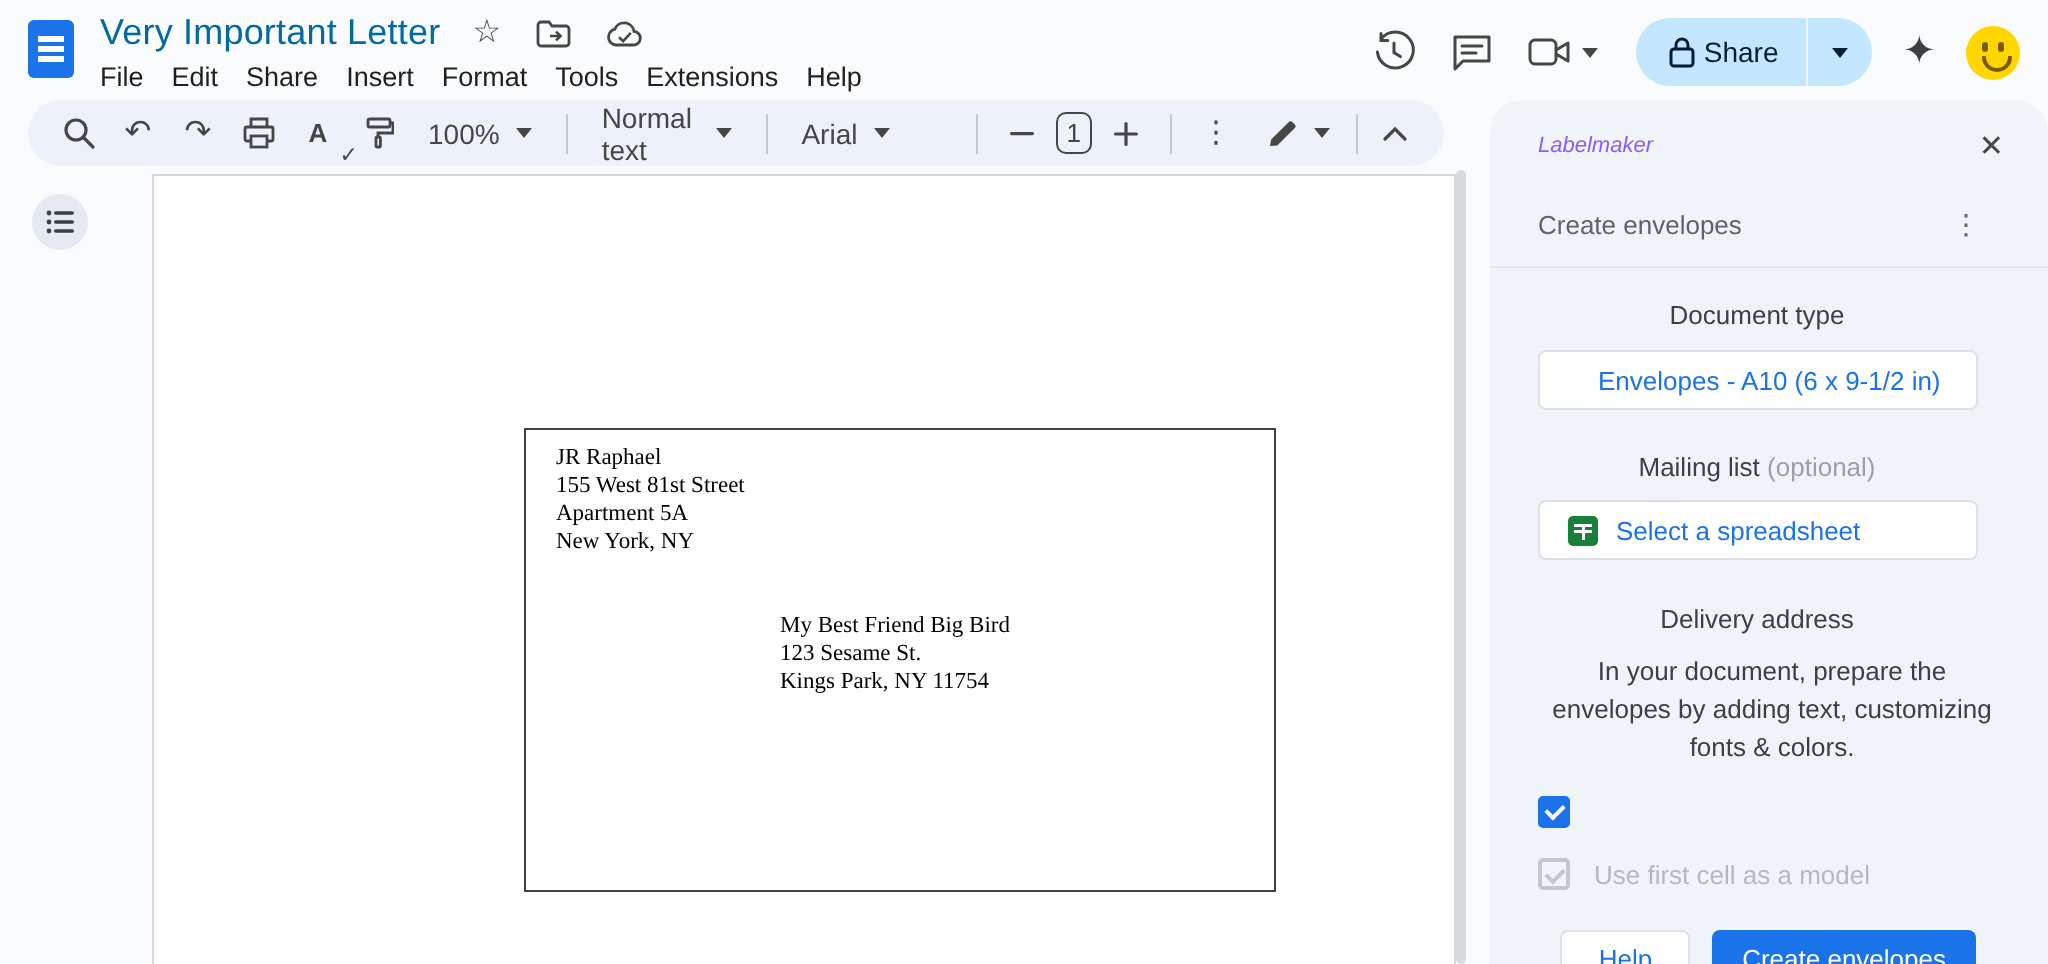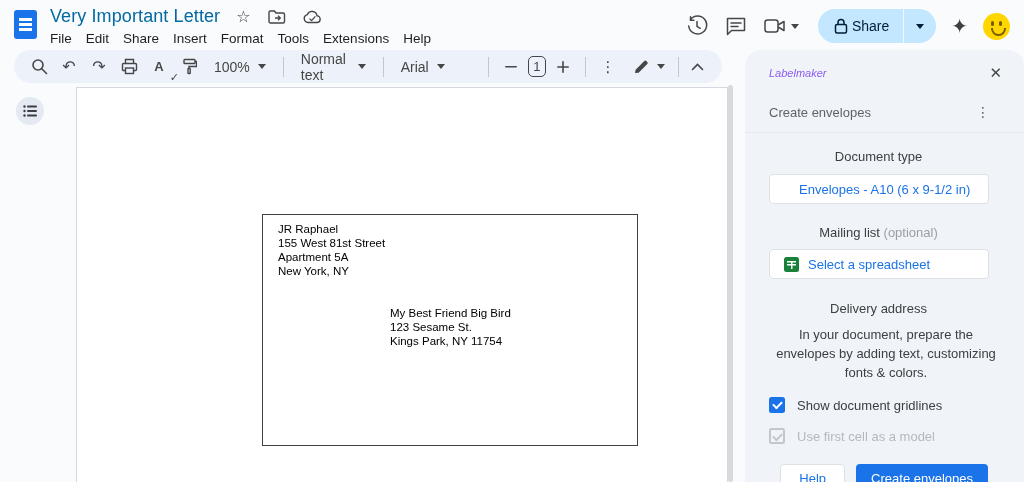--- a/index.html
+++ b/index.html
@@ -48,21 +48,21 @@
   .tb-right { margin-left:auto; display:flex; align-items:center; }
 
   
   .canvas { position:absolute; top:85px; left:0; width:738px; bottom:0; background:#f9fbfd; }
   .outline-btn { position:absolute; left:16px; top:12px; width:28px; height:28px; border-radius:50%; background:#e4e9f2; display:flex; align-items:center; justify-content:center; color:#3c4043; }
   .page { position:absolute; left:76px; top:2px; width:652px; height:600px; background:#fff; border:1px solid #d5d8dd; }
   .scrollbar { position:absolute; right:5px; top:0; width:5px; height:100%; background:#d9dadd; border-radius:3px; }
   .envelope { position:absolute; left:185px; top:126px; width:376px; height:232px; border:1px solid #424242; }
   .return-address { position:absolute; left:15px; top:7px; font-size:11.5px; line-height:14px; color:#000; }
   .delivery-address { position:absolute; left:127px; top:91px; font-size:11.5px; line-height:14px; color:#000; }
-  .addr-line { white-space:nowrap; }
+  .addr-line { white-space:nowrap;font-family:Liberation Serif, serif; }
 
   
   .sidebar { position:absolute; left:745px; top:50px; right:0; bottom:0; background:#f0f4f9; border-radius:16px 16px 0 0; font-size:13px; color:#3c4043; }
   .sb-header { display:flex; align-items:center; justify-content:space-between; padding:14px 22px 12px 24px; }
   .sb-title { font-size:11px; color:#8b5cf6;font-style:italic; }
   .sb-close { font-size:15px; color:#444746; }
   .sb-row-create { display:flex; align-items:center; justify-content:space-between; padding:10px 34px 12px 24px; border-bottom:1px solid #e3e7ee; }
   .sb-create-label { color:#5f6368; font-size:13px; }
   .sb-more { color:#5f6368; font-size:14px; letter-spacing:0; }
   .sb-section { padding:0 36px 0 24px;text-align:center; }
@@ -301,21 +301,20 @@
       <div class="sb-sheet-btn">
         <span class="sheets-icon"></span>
         <span>Select a spreadsheet</span>
       </div>
 
       <div class="sb-label" style="margin-top:22px;">Delivery address</div>
       <div class="sb-desc">In your document, prepare the envelopes by adding text, customizing fonts &amp; colors.</div>
 
       <div class="cb-row">
         <span class="checkbox checked"></span>
-        <span class="cb-label">Show document gridlines</span>
       </div>
       <div class="cb-row">
         <span class="checkbox disabled"></span>
         <span class="cb-label disabled">Use first cell as a model</span>
       </div>
     </div>
 
     <div class="sb-buttons">
       <button class="btn-help">Help</button>
       <button class="btn-create">Create envelopes</button>

